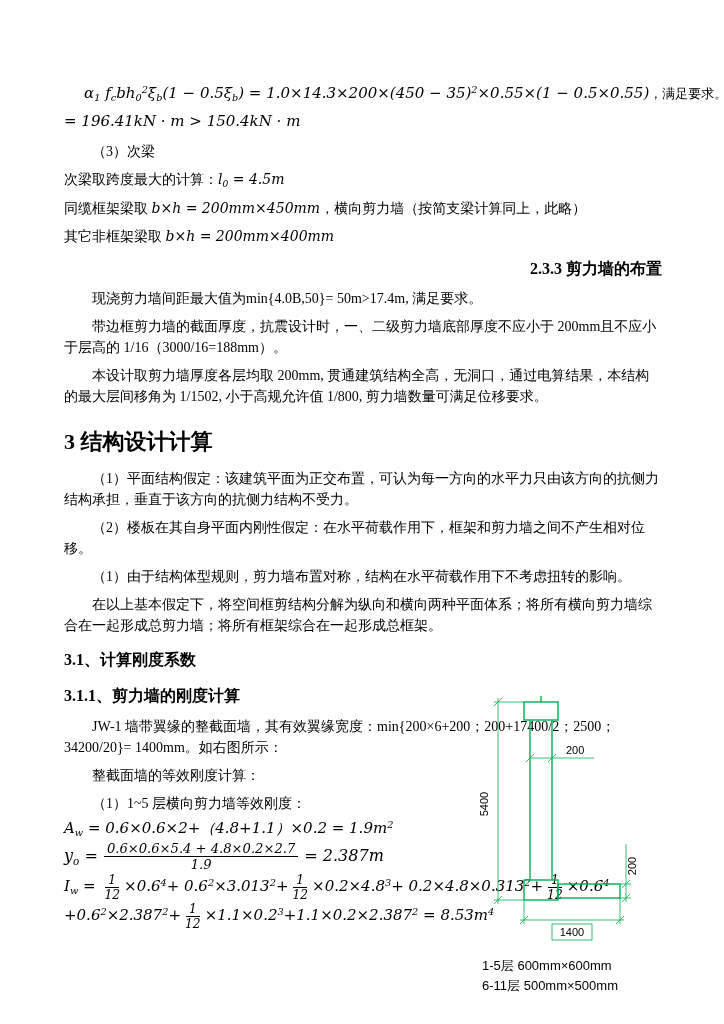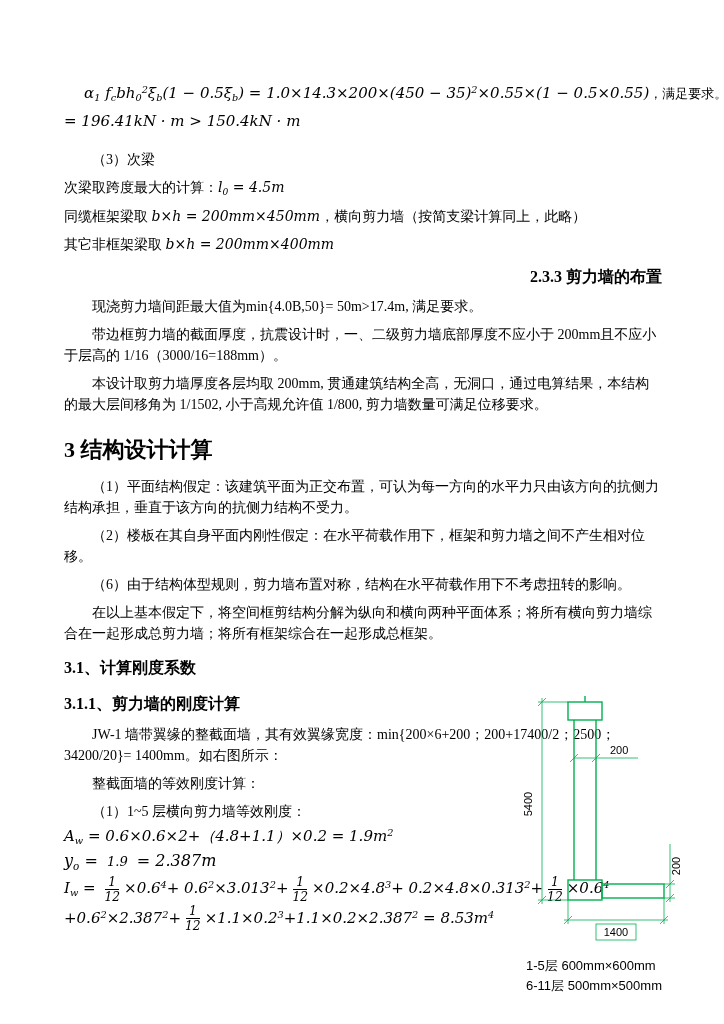--- a/index.html
+++ b/index.html
@@ -35,21 +35,21 @@
   .eq-top { padding-left:20px; margin-bottom:4px; }
   .eq-large .math { font-size:16px; }
   .cjk-note { font-size:13px; font-style:normal; }
   .frac {
     display:inline-flex; flex-direction:column; align-items:center;
     vertical-align:middle; line-height:1.15; font-size:0.82em;
     margin:0 1px;
   }
   .frac .fnum { border-bottom:1px solid #000; padding:0 3px; }
   .frac .fden { padding:0 3px; }
-  .figure { position:absolute; left:512px; top:694px; width:210px; }
+  .figure { position:absolute; left:468px; top:694px; width:210px; }
   .fig-svg text {
     font-family:"Liberation Sans","DejaVu Sans",sans-serif;
     font-size:11px; font-style:normal; fill:#000;
   }
   .fig-captions {
     margin-top:6px; padding-left:14px;
     font-family:"Liberation Sans","DejaVu Sans",sans-serif;
     font-size:13px; line-height:1.55; color:#000;
   }
 </style>
@@ -59,21 +59,21 @@
 <div class="page">
   <div class="content">
 
     <div class="eq eq-top">
       <span class="math"><span>α</span><sub>1</sub><span> f</span><sub>c</sub><span>bh</span><sub>0</sub><sup>2</sup><span>ξ</span><sub>b</sub><span>(1 − 0.5ξ</span><sub>b</sub><span>) = 1.0×14.3×200×(450 − 35)</span><sup>2</sup><span>×0.55×(1 − 0.5×0.55)</span></span><span class="cjk-note">，满足要求。</span>
     </div>
     <div class="eq">
       <span class="math"><span>= 196.41kN · m &gt; 150.4kN · m</span></span>
     </div>
 
-    <p class="ind" style="margin-top:16px;">（3）次梁</p>
+    <p class="ind" style="margin-top:8px;">（3）次梁</p>
 
     <p>
       <span>次梁取跨度最大的计算：</span><span class="math"><span>l</span><sub>0</sub><span> = 4.5m</span></span>
     </p>
 
     <p>
       <span>同缆框架梁取 </span><span class="math"><span>b×h</span><span> = 200mm×450mm</span></span><span>，横向剪力墙（按简支梁计算同上，此略）</span>
     </p>
 
     <p>
@@ -83,35 +83,36 @@
     <div class="h-233">2.3.3 剪力墙的布置</div>
 
     <p class="ind b">现浇剪力墙间距最大值为min{4.0B,50}= 50m&gt;17.4m, 满足要求。</p>
     <p class="ind b">带边框剪力墙的截面厚度，抗震设计时，一、二级剪力墙底部厚度不应小于 200mm且不应小于层高的 1/16（3000/16=188mm）。</p>
     <p class="ind">本设计取剪力墙厚度各层均取 200mm, 贯通建筑结构全高，无洞口，通过电算结果，本结构的最大层间移角为 1/1502, 小于高规允许值 1/800, 剪力墙数量可满足位移要求。</p>
 
     <div class="h-big">3 结构设计计算</div>
 
     <p class="ind">（1）平面结构假定：该建筑平面为正交布置，可认为每一方向的水平力只由该方向的抗侧力结构承担，垂直于该方向的抗侧力结构不受力。</p>
     <p class="ind">（2）楼板在其自身平面内刚性假定：在水平荷载作用下，框架和剪力墙之间不产生相对位移。</p>
-    <p class="ind">（6）由于结构体型规则，剪力墙布置对称，结构在水平荷载作用下不考虑扭转的影响。</p>
+    <p class="ind">（1）由于结构体型规则，剪力墙布置对称，结构在水平荷载作用下不考虑扭转的影响。</p>
     <p class="ind">在以上基本假定下，将空间框剪结构分解为纵向和横向两种平面体系；将所有横向剪力墙综合在一起形成总剪力墙；将所有框架综合在一起形成总框架。</p>
 
     <div class="h-sub">3.1、计算刚度系数</div>
     <div class="h-sub">3.1.1、剪力墙的刚度计算</div>
 
     <p class="ind">JW-1 墙带翼缘的整截面墙，其有效翼缘宽度：min{200×6+200；200+17400/2；2500；34200/20}= 1400mm。如右图所示：</p>
     <p class="ind">整截面墙的等效刚度计算：</p>
     <p class="ind" style="margin-bottom:3px;">（1）1~5 层横向剪力墙等效刚度：</p>
 
     <div class="eq">
       <span class="math"><span>A</span><sub>w</sub><span> = 0.6×0.6×2+（4.8+1.1）×0.2 = </span><span>1.9m</span><sup>2</sup></span>
     </div>
     <div class="eq eq-large">
       <span class="math"><span>y</span><sub>o</sub><span> = </span><span class="frac">
+            <span class="fnum">0.6×0.6×5.4 + 4.8×0.2×2.7</span>
             <span class="fden">1.9</span>
           </span><span> = 2.387m</span></span>
     </div>
     <div class="eq">
       <span class="math"><span>I</span><sub>w</sub><span> = </span><span class="frac">
             <span class="fnum">1</span>
             <span class="fden">12</span>
           </span><span>×0.6</span><sup>4</sup><span>+ 0.6</span><sup>2</sup><span>×3.013</span><sup>2</sup><span>+</span><span class="frac">
             <span class="fnum">1</span>
             <span class="fden">12</span>

